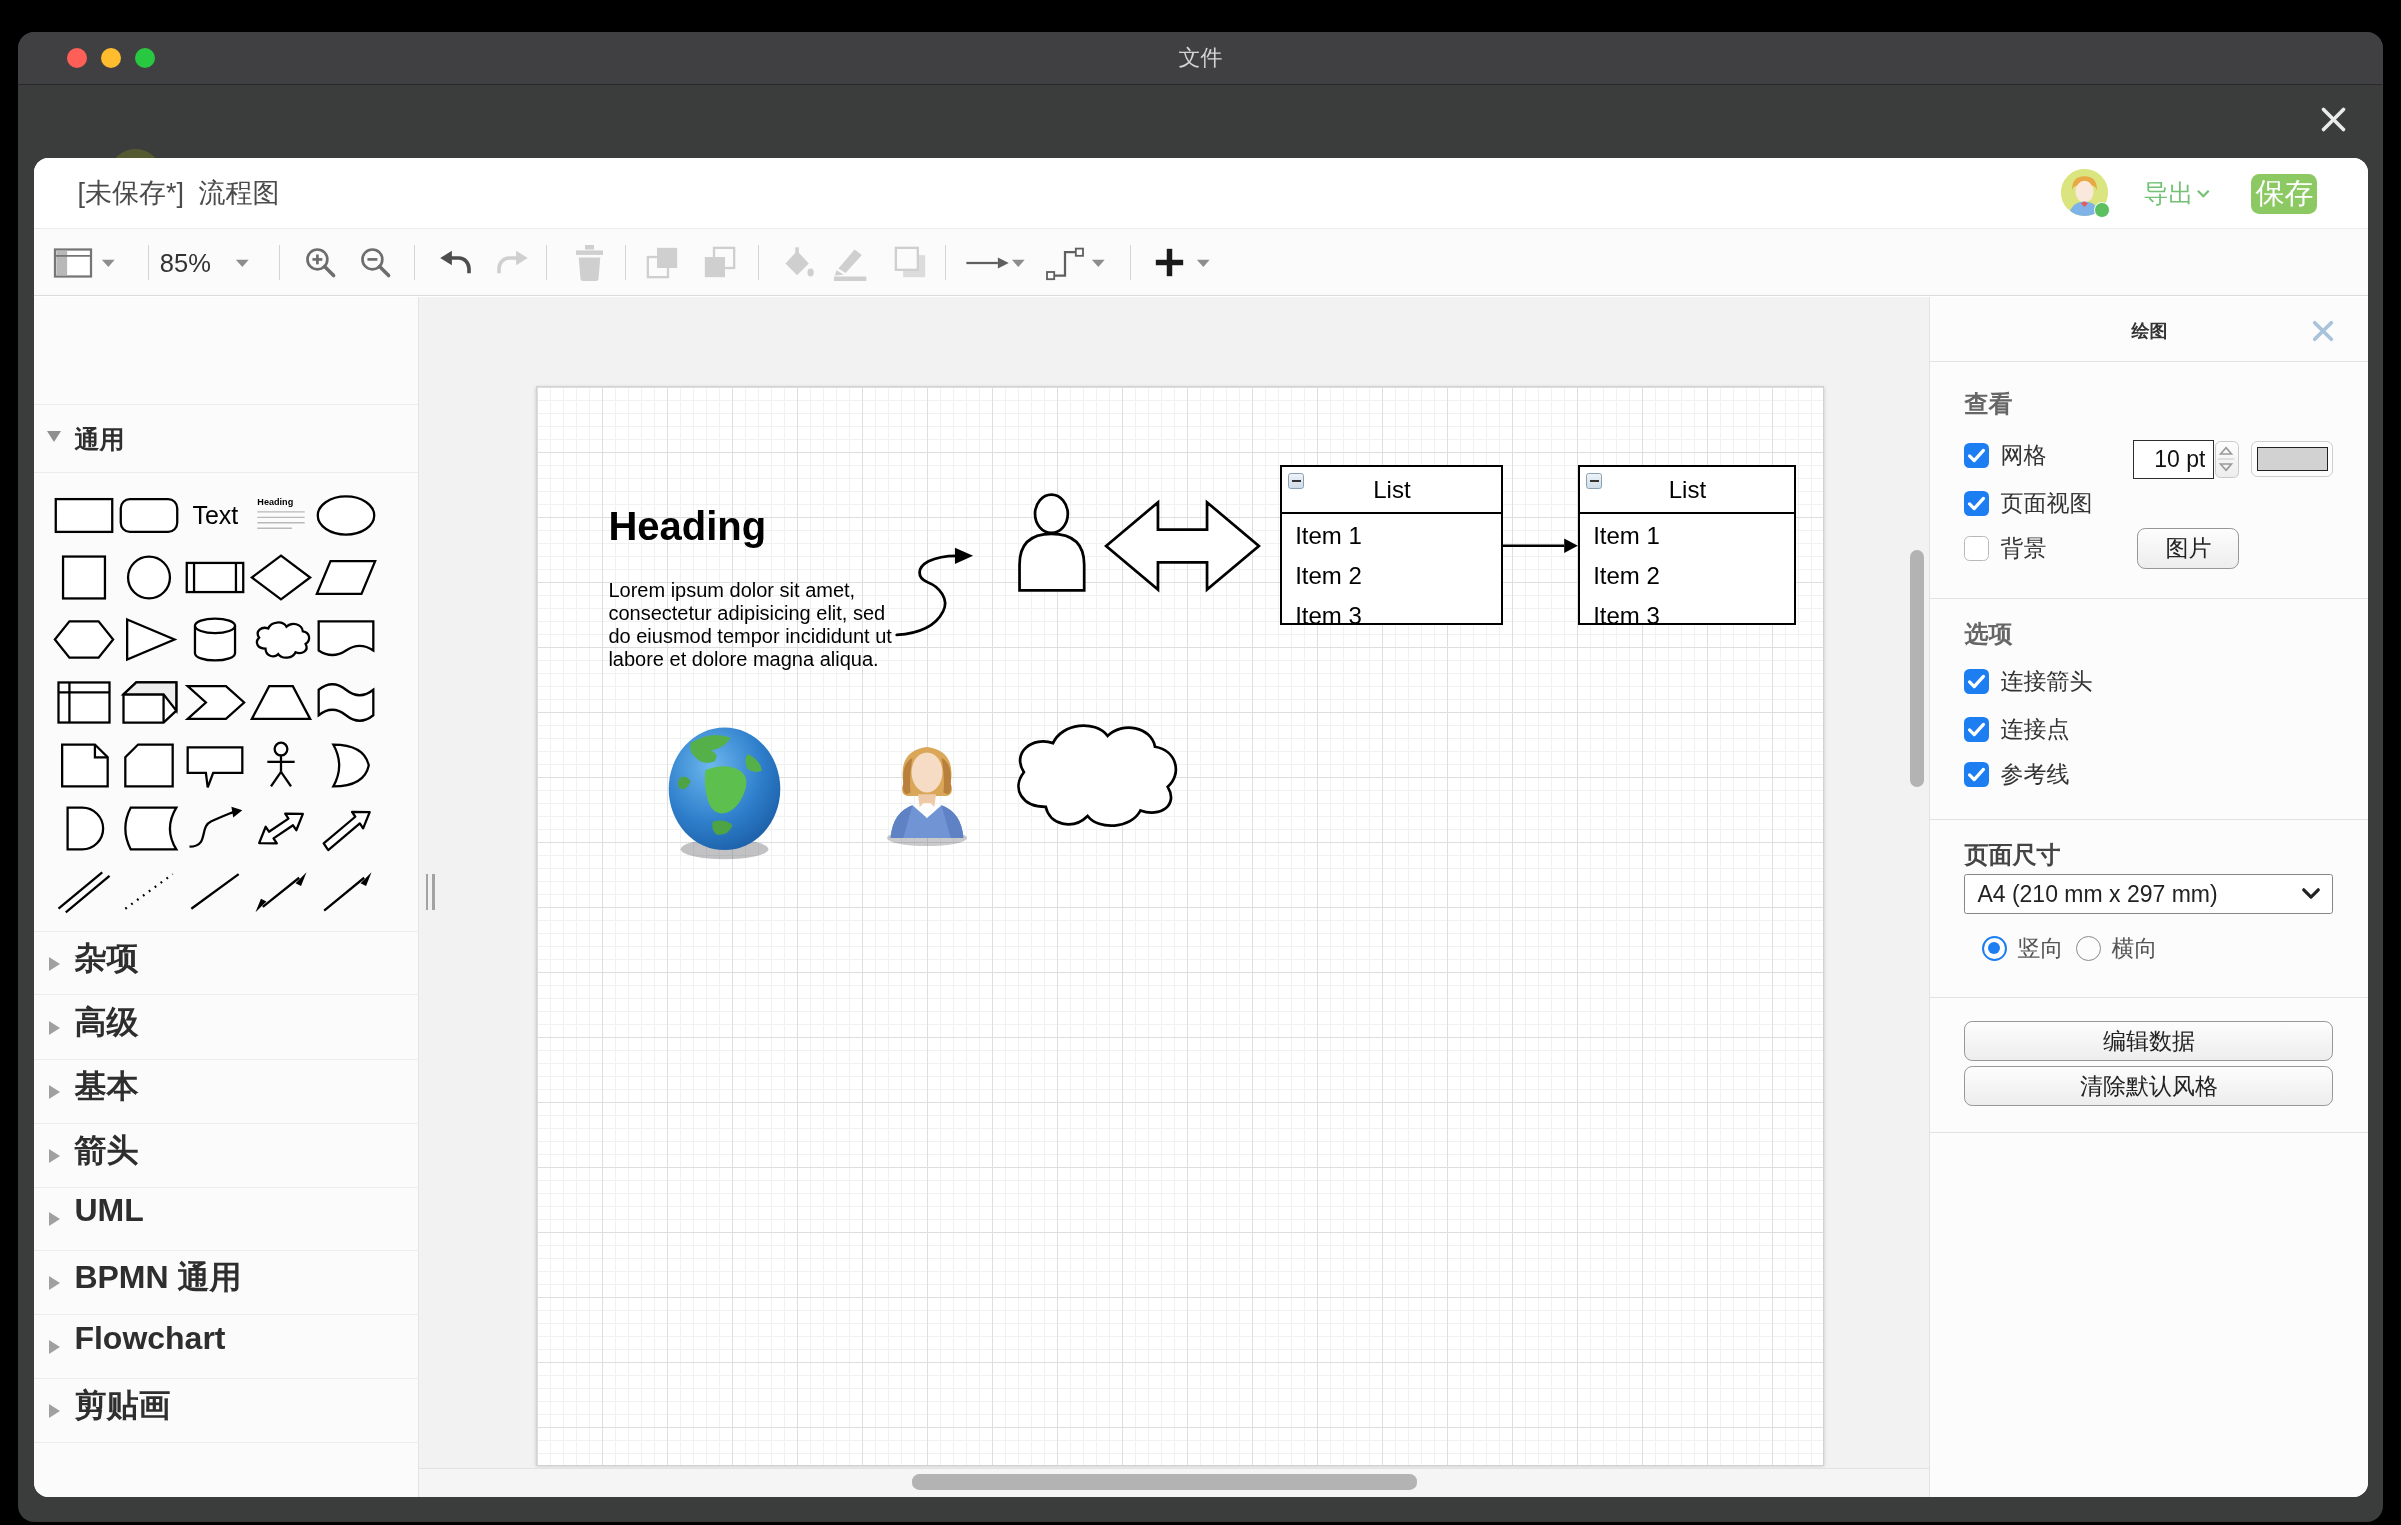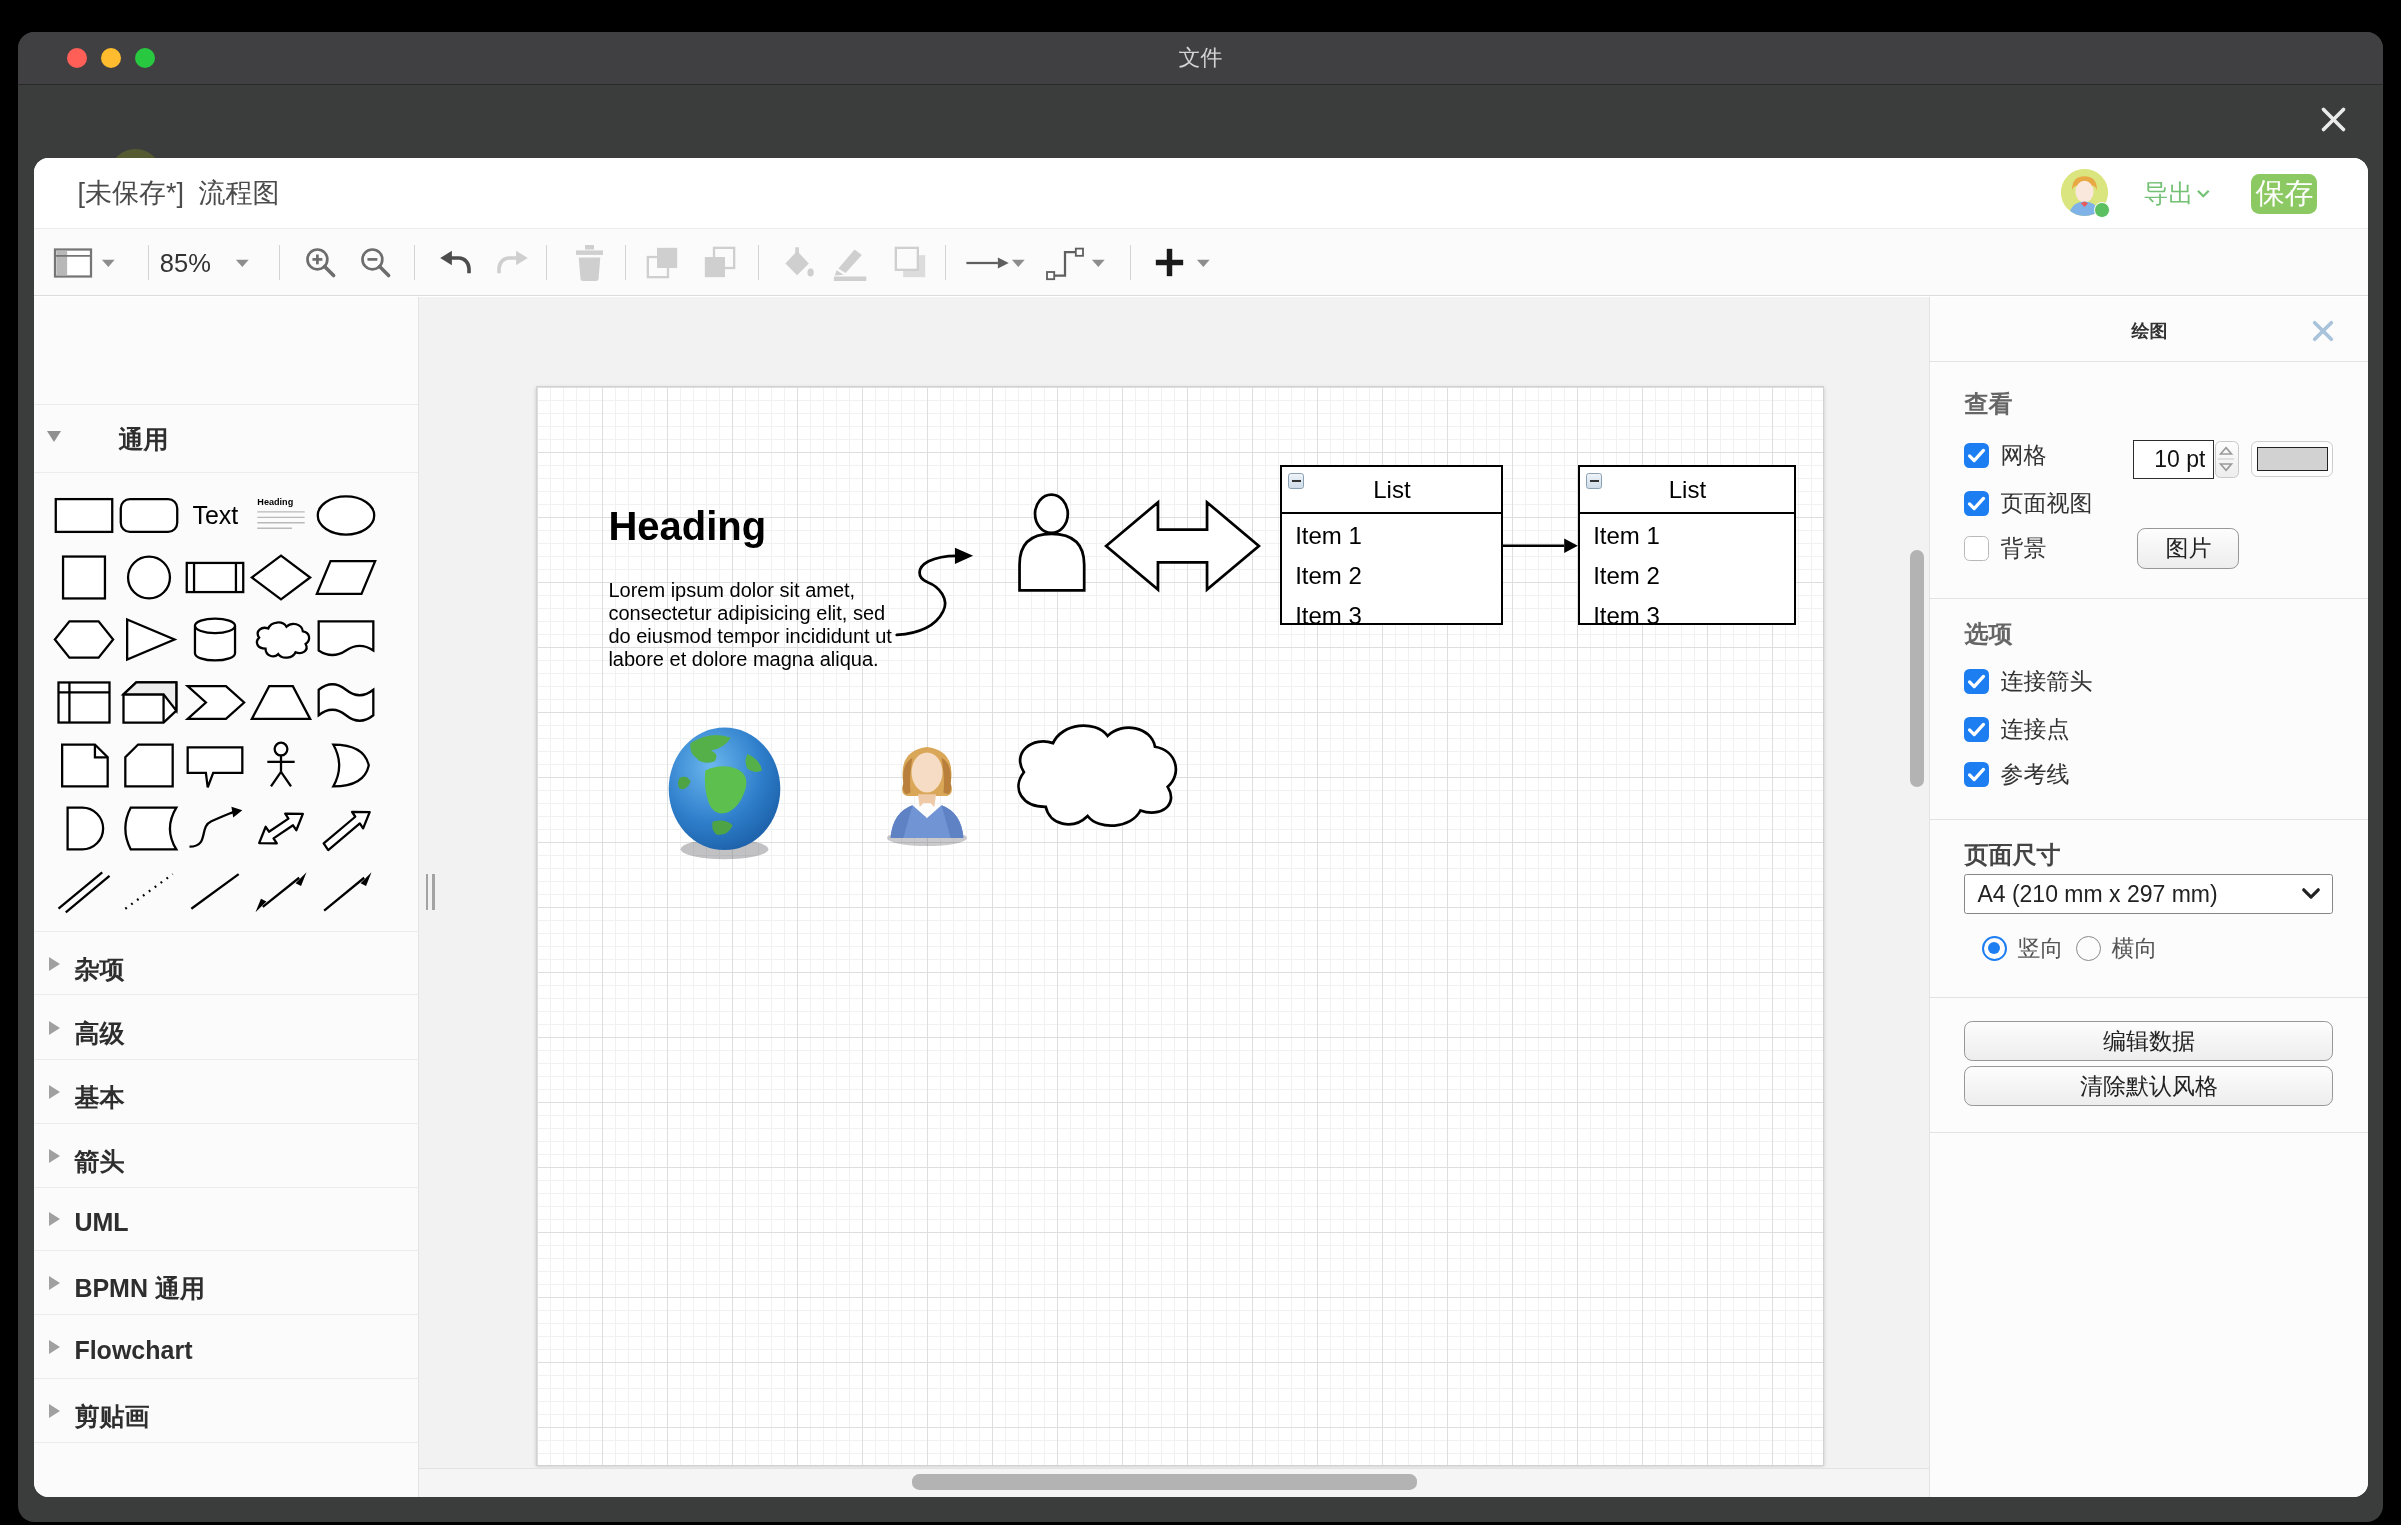--- a/index.html
+++ b/index.html
@@ -19,21 +19,21 @@
   #sidebar{position:absolute;left:0;top:0;width:385px;height:1201px;background:#fbfbfb;border-right:0.9px solid #e3e3e3;box-sizing:border-box;}
   #canvas{position:absolute;left:385px;top:0;width:1510px;height:1201px;background:#f2f2f2;overflow:hidden;}
   #panel{position:absolute;left:1895px;top:0;width:439px;height:1201px;background:#fcfcfc;border-left:0.9px solid #e3e3e3;box-sizing:border-box;}
   .divh{position:absolute;left:0;width:100%;height:0.9px;background:#ececec;}
   #search-box{position:absolute;left:14.6px;top:23px;width:356px;height:64px;border:1.8px solid #d6d6d6;border-radius:9px;background:#fff;box-sizing:border-box;}
   #search-input{position:absolute;left:16.4px;top:0;width:283px;height:60px;border:none;outline:none;font-size:24px;color:#333;background:transparent;font-family:inherit;}
   #search-input::placeholder{color:#a8a8a8;}
   .shape-cell{position:absolute;width:66px;height:51px;display:flex;align-items:center;justify-content:center;}
   .cat-row{position:absolute;left:0;width:385px;height:64px;border-bottom:0.9px solid #ececec;box-sizing:border-box;}
   .cat-tri{position:absolute;left:14.6px;top:25px;width:0;height:0;border-left:11px solid #a0a0a0;border-top:7.3px solid transparent;border-bottom:7.3px solid transparent;}
-  .cat-label{position:absolute;left:40px;top:21px;font-size:25px;font-weight:600;color:#2e2e2e;}
+  .cat-label{position:absolute;left:40px;top:5px;font-size:32px;font-weight:600;color:#2e2e2e;}
   #page{position:absolute;left:117px;top:89px;width:1286px;height:1078px;background-color:#fff;border:0.9px solid #d2d2d2;box-shadow:0 0.9px 3.6px rgba(0,0,0,.18);
     background-image:
       linear-gradient(#dcdfde 0.9px,transparent 0.9px),
       linear-gradient(90deg,#dcdfde 0.9px,transparent 0.9px),
       linear-gradient(#f0f1f1 0.9px,transparent 0.9px),
       linear-gradient(90deg,#f0f1f1 0.9px,transparent 0.9px);
     background-size:65px 65px,65px 65px,13px 13px,13px 13px;}
   .list-box{position:absolute;border:2.7px solid #000;background:#fff;box-sizing:border-box;}
   .list-title{position:absolute;left:0;top:0;width:100%;height:47px;border-bottom:2.7px solid #000;box-sizing:border-box;display:flex;align-items:center;justify-content:center;font-size:24px;color:#000;}
   .list-min{position:absolute;left:5.5px;top:5.5px;width:16.4px;height:16.4px;border:0.9px solid #8aa1b4;border-radius:2.7px;background:linear-gradient(#eef3f8,#cfdce8);box-sizing:border-box;}
@@ -198,21 +198,21 @@
           </svg>
     </div>
 
     <div id="body-row">
 
       <div id="sidebar">
         <div class="divh" style="top:107px;"></div>
 
         <div class="abs" style="left:0;top:107px;width:385px;height:68px;">
           <div class="abs" style="left:12.8px;top:27px;width:0;height:0;border-top:11px solid #8f8f8f;border-left:7.3px solid transparent;border-right:7.3px solid transparent;"></div>
-          <div class="abs" style="left:40px;top:19px;font-size:25px;font-weight:700;color:#2e2e2e;margin-left:44px;">通用</div>
+          <div class="abs" style="left:40px;top:19px;font-size:25px;font-weight:700;color:#2e2e2e;">通用</div>
         </div>
         <div class="divh" style="top:175px;"></div>
 
         <div class="shape-cell" style="left:16.4px;top:193px;">
               <svg width="66" height="51" viewBox="0 0 72 56">
                 <rect x="5" y="10" width="62" height="36" fill="#fff" stroke="#000" stroke-width="2.5"></rect>
               </svg>
             </div>
         <div class="shape-cell" style="left:82px;top:193px;">
               <svg width="66" height="51" viewBox="0 0 72 56">

